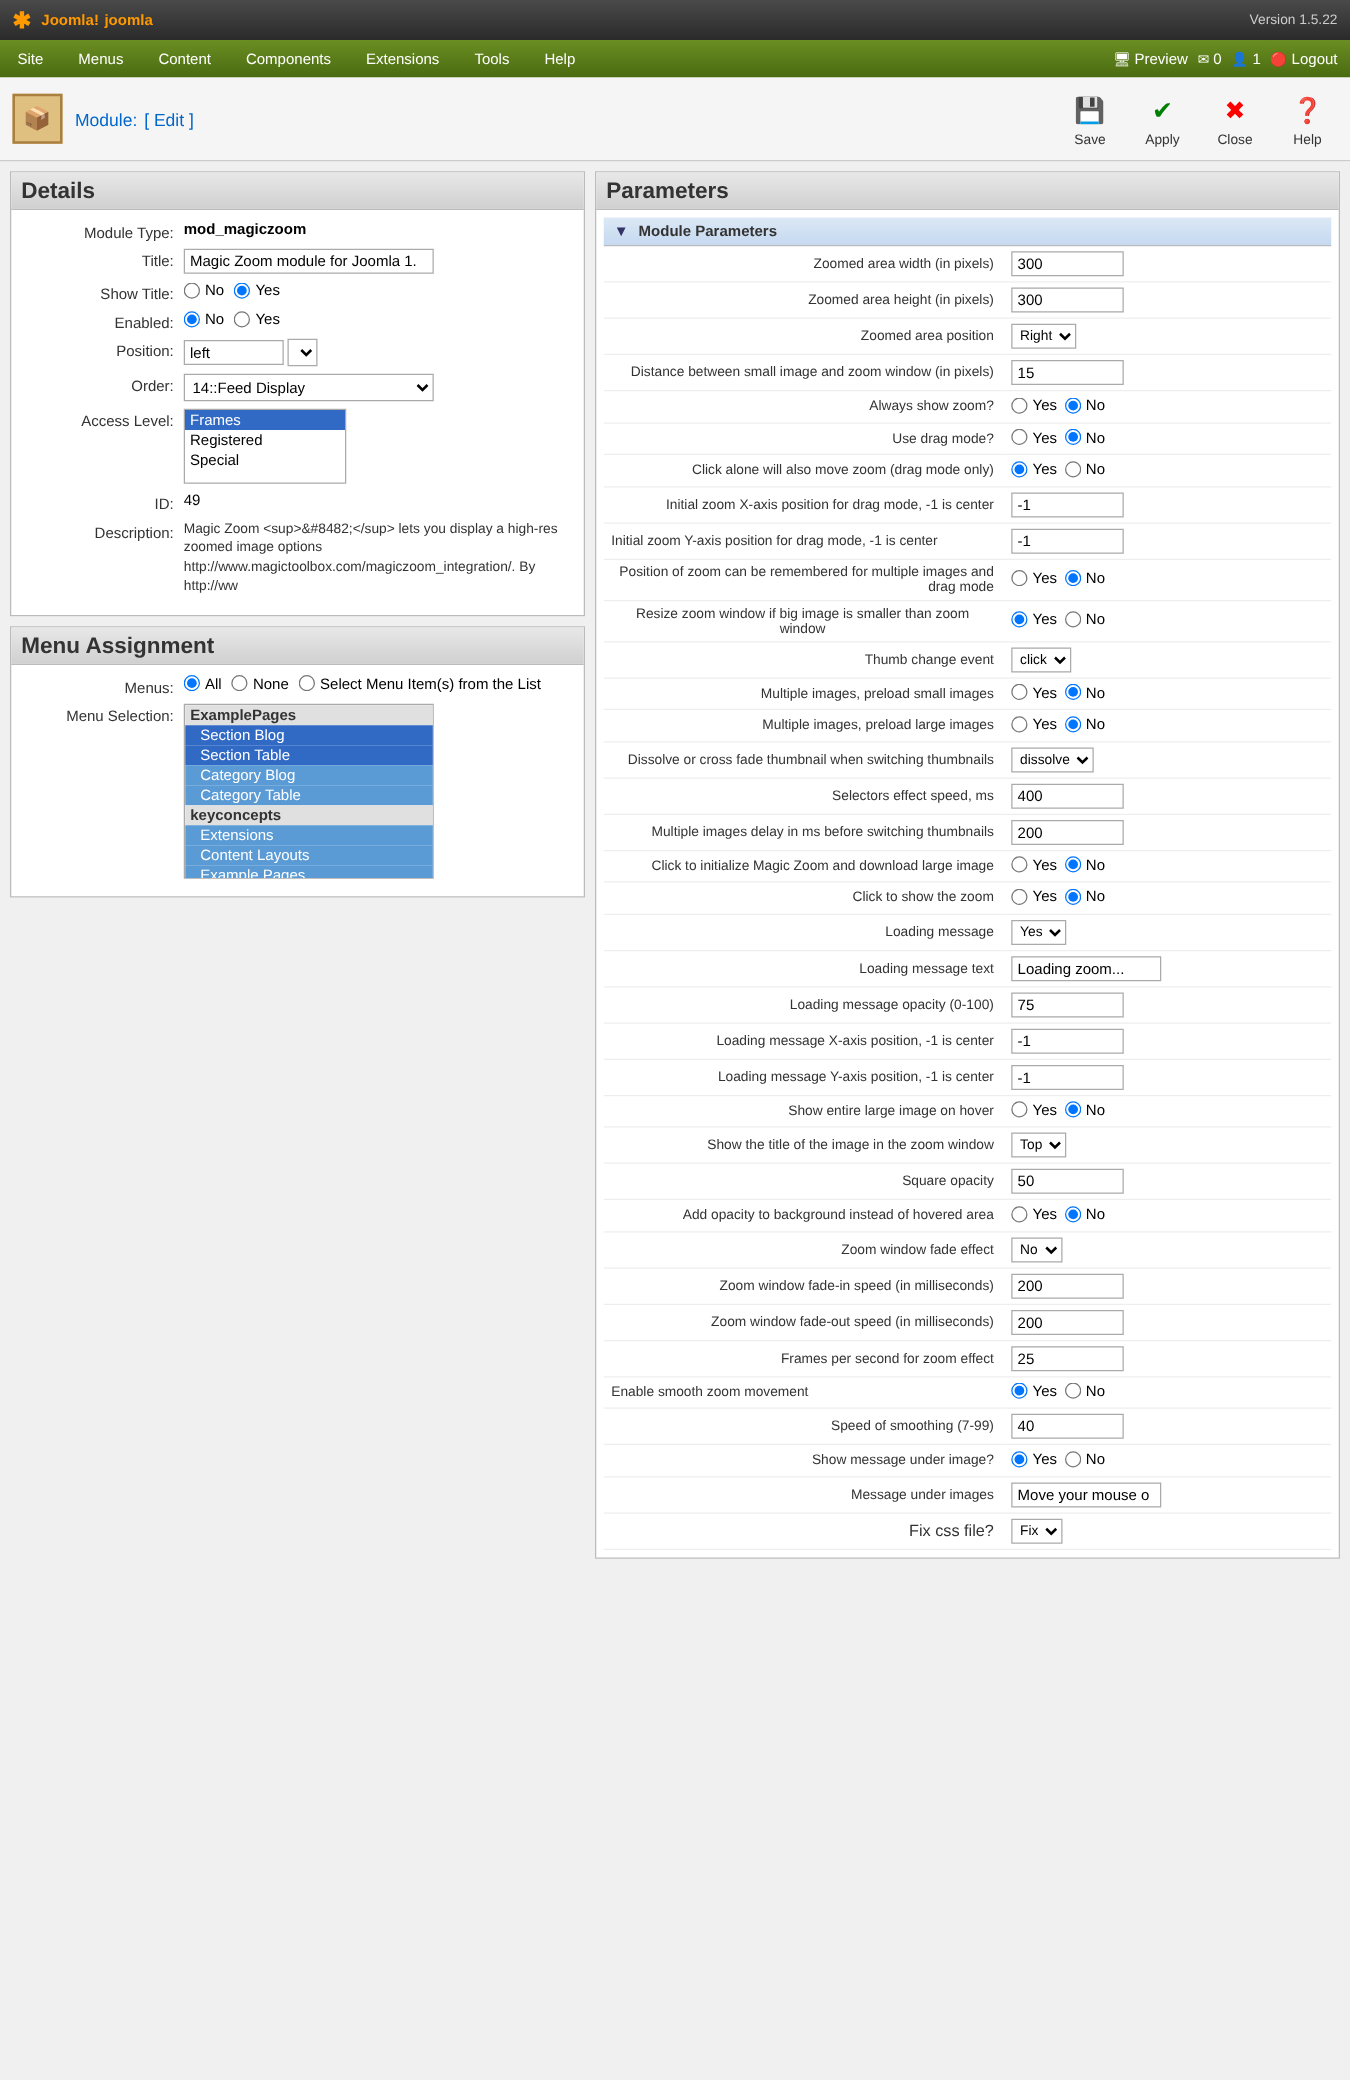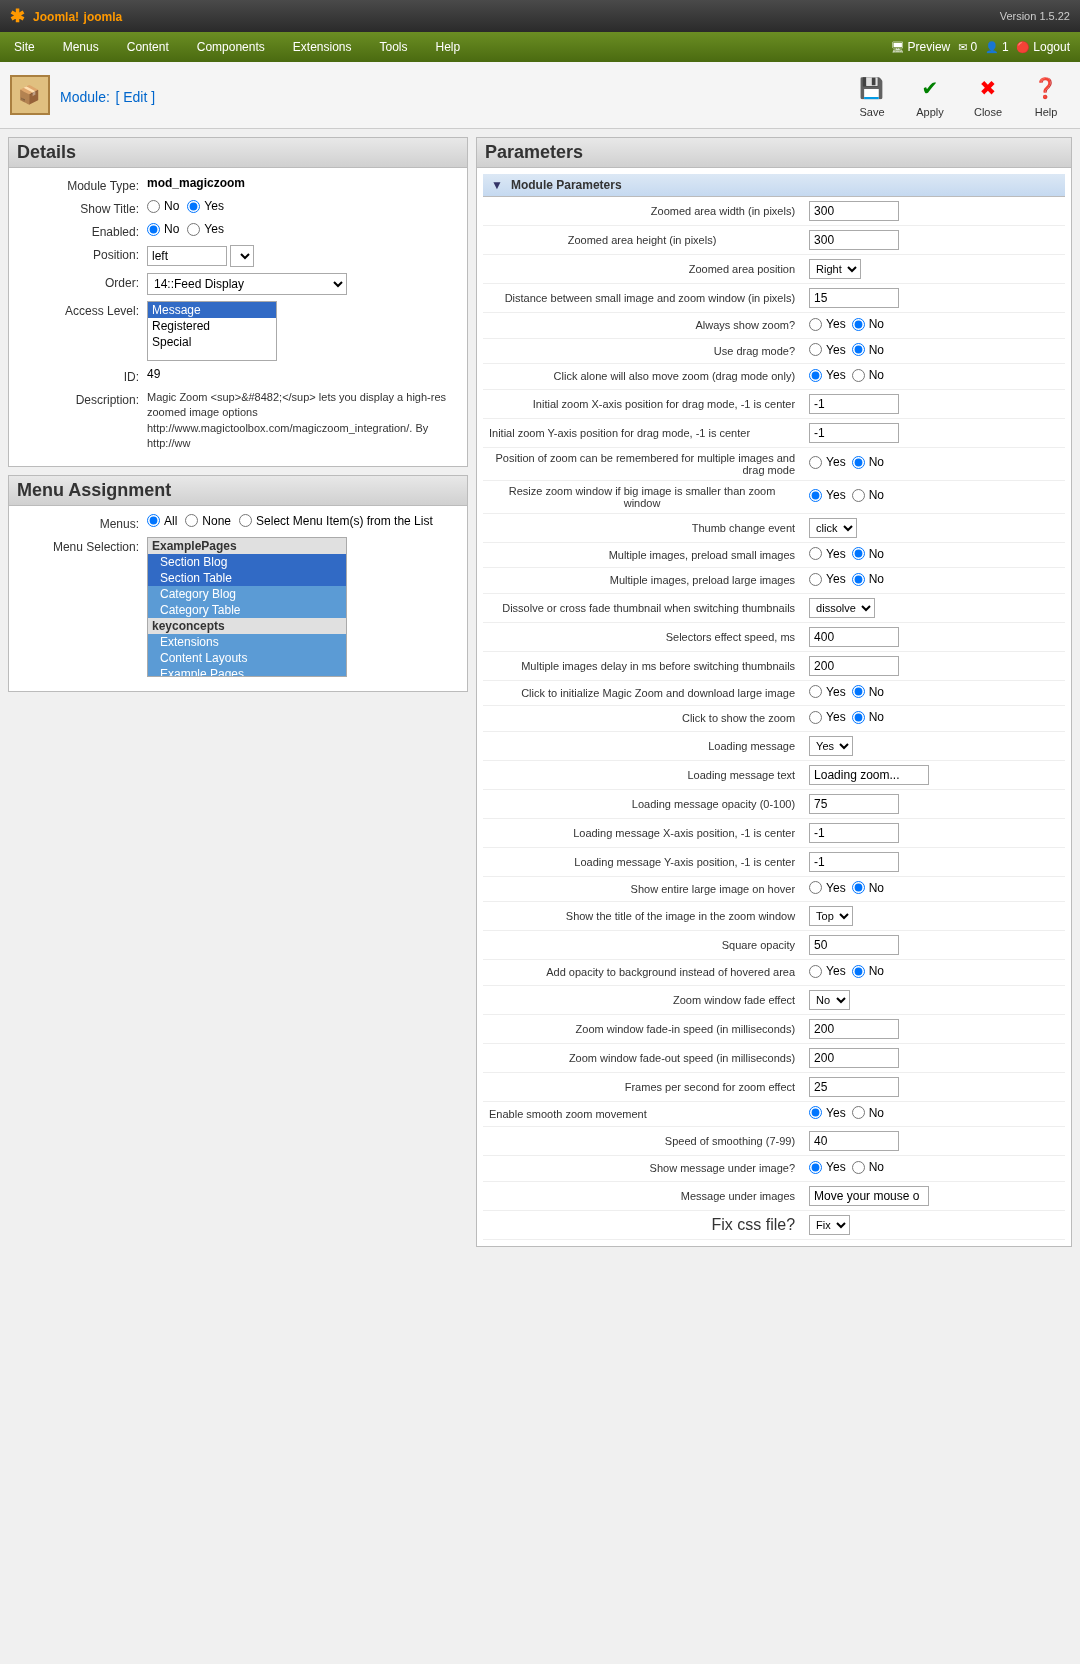--- a/index.html
+++ b/index.html
@@ -160,20 +160,26 @@
 
     <div class="section-box">
       <div class="section-title">Details</div>
       <div class="section-content">
 
         <div class="form-row">
           <div class="form-label">Module Type:</div>
           <div class="form-value module-type">mod_magiczoom</div>
         </div>
 
+        <div class="form-row">
+          <div class="form-label">Title:</div>
+          <div class="form-value">
+            <input type="text" style="width: 200px;" value="Magic Zoom module for Joomla 1.">
+          </div>
+        </div>
 
         <div class="form-row">
           <div class="form-label">Show Title:</div>
           <div class="form-value radio-group">
             <label class="radio-label">
               <input type="radio" name="show_title" style=""> 
                 <span>No</span>
             </label>
             <label class="radio-label">
               <input type="radio" name="show_title" checked="" style=""> 
@@ -210,21 +216,21 @@
             <select style="width:200px;">
               <option>14::Feed Display</option>
             </select>
           </div>
         </div>
 
         <div class="form-row">
           <div class="form-label">Access Level:</div>
           <div class="form-value">
             <div class="access-list">
-              <div class="access-item selected">Message</div>
+              <div class="access-item selected">Frames</div>
               <div class="access-item">Registered</div>
               <div class="access-item">Special</div>
             </div>
           </div>
         </div>
 
         <div class="form-row">
           <div class="form-label">ID:</div>
           <div class="form-value id-value">49</div>
         </div>
@@ -290,21 +296,21 @@
           <span class="collapse-arrow">▼</span>
           <span>Module Parameters</span>
         </div>
         <table class="params-table">
           <tbody id="params-tbody">
           <tr>
                 <td style="font-size: 11px; text-align: right; padding-right: 8px; color: rgb(51, 51, 51);">Zoomed area width (in pixels)</td>
                 <td><input type="text" class="param-input" value="300" style=""></td>
               </tr>
               <tr>
-                <td style="font-size: 11px; text-align: center; padding-right: 8px; color: rgb(51, 51, 51);">Zoomed area height (in pixels)</td>
+                <td style="font-size: 11px; text-align: right; padding-right: 8px; color: rgb(51, 51, 51);">Zoomed area height (in pixels)</td>
                 <td><input type="text" class="param-input" value="300" style=""></td>
               </tr>
               <tr>
                 <td style="font-size: 11px; text-align: right; padding-right: 8px; color: rgb(51, 51, 51);">Zoomed area position</td>
                 <td><select class="small-select"><option>Right</option></select></td>
               </tr>
               <tr>
                 <td style="font-size: 11px; text-align: right; padding-right: 8px; color: rgb(51, 51, 51);">Distance between small image and zoom window (in pixels)</td>
                 <td><input type="text" class="param-input" value="15" style=""></td>
               </tr>
@@ -508,21 +514,21 @@
                   </label><label style="display: inline-flex; align-items: center; gap: 2px;">
                     <input type="radio" name="param_show_msg" style="">
                     <span>No</span>
                   </label></td>
               </tr>
               <tr>
                 <td style="font-size: 11px; text-align: right; padding-right: 8px; color: rgb(51, 51, 51);">Message under images</td>
                 <td><input type="text" class="param-input param-input-wide" value="Move your mouse o" style=""></td>
               </tr>
               <tr>
-                <td style="font-size: 16px; text-align: right; padding-right: 8px; color: rgb(51, 51, 51);">Fix css file?</td>
+                <td style="font-size: 13px; text-align: right; padding-right: 8px; color: rgb(51, 51, 51);">Fix css file?</td>
                 <td><select class="small-select"><option>Fix</option></select></td>
               </tr>
             </tbody>
         </table>
       </div>
     </div>
   </div>
 
 </div>
 

